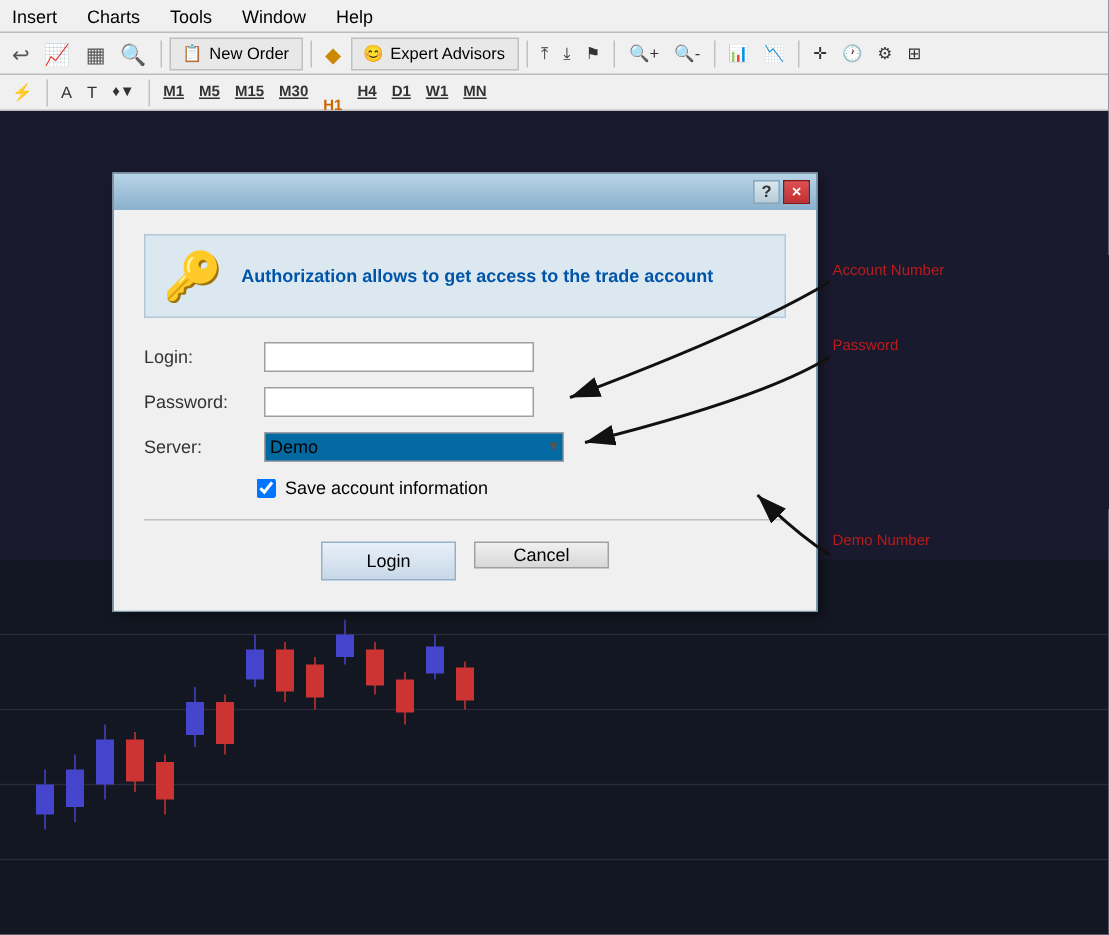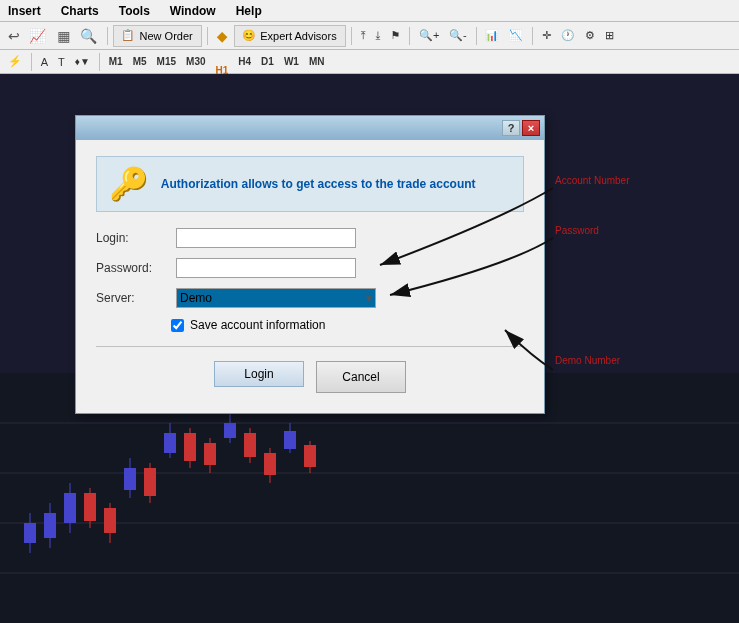--- a/index.html
+++ b/index.html
@@ -15,21 +15,20 @@
 
     
     .menubar {
       background: #f0f0f0;
       border-bottom: 1px solid #bbb;
       display: flex;
       align-items: center;
       height: 22px;
       padding: 0 4px;
       gap: 12px;
-      font-weight: bold;
     }
     .menubar-item {
       cursor: pointer;
       padding: 2px 4px;
       font-size: 12px;
       color: #000;
     }
 
     
     .toolbar {
@@ -86,20 +85,21 @@
       color: #555;
     }
     .period-btn {
       font-size: 10px;
       font-weight: bold;
       color: #333;
       padding: 1px 4px;
       border: none;
       background: transparent;
       cursor: pointer;
+      text-decoration: underline;
     }
     .period-btn.active { color: #cc6600; font-weight: bold; margin-top: 18px; }
 
     
     .chart-area {
       position: absolute;
       top: 74px;
       left: 0;
       right: 0;
       bottom: 0;
@@ -241,21 +241,21 @@
       height: 26px;
       background: linear-gradient(to bottom, #e8f0f8, #c8d8e8);
       border: 1px solid #90b0cc;
       cursor: pointer;
       font-size: 12px;
       color: #000;
       text-align: center;
     }
     .btn-secondary {
       width: 90px;
-      height: 32px;
+      height: 18px;
       background: linear-gradient(to bottom, #f0f0f0, #d8d8d8);
       border: 1px solid #a0a0a0;
       cursor: pointer;
       font-size: 12px;
       color: #000;
     }
 
     
     .annotation {
       position: absolute;

